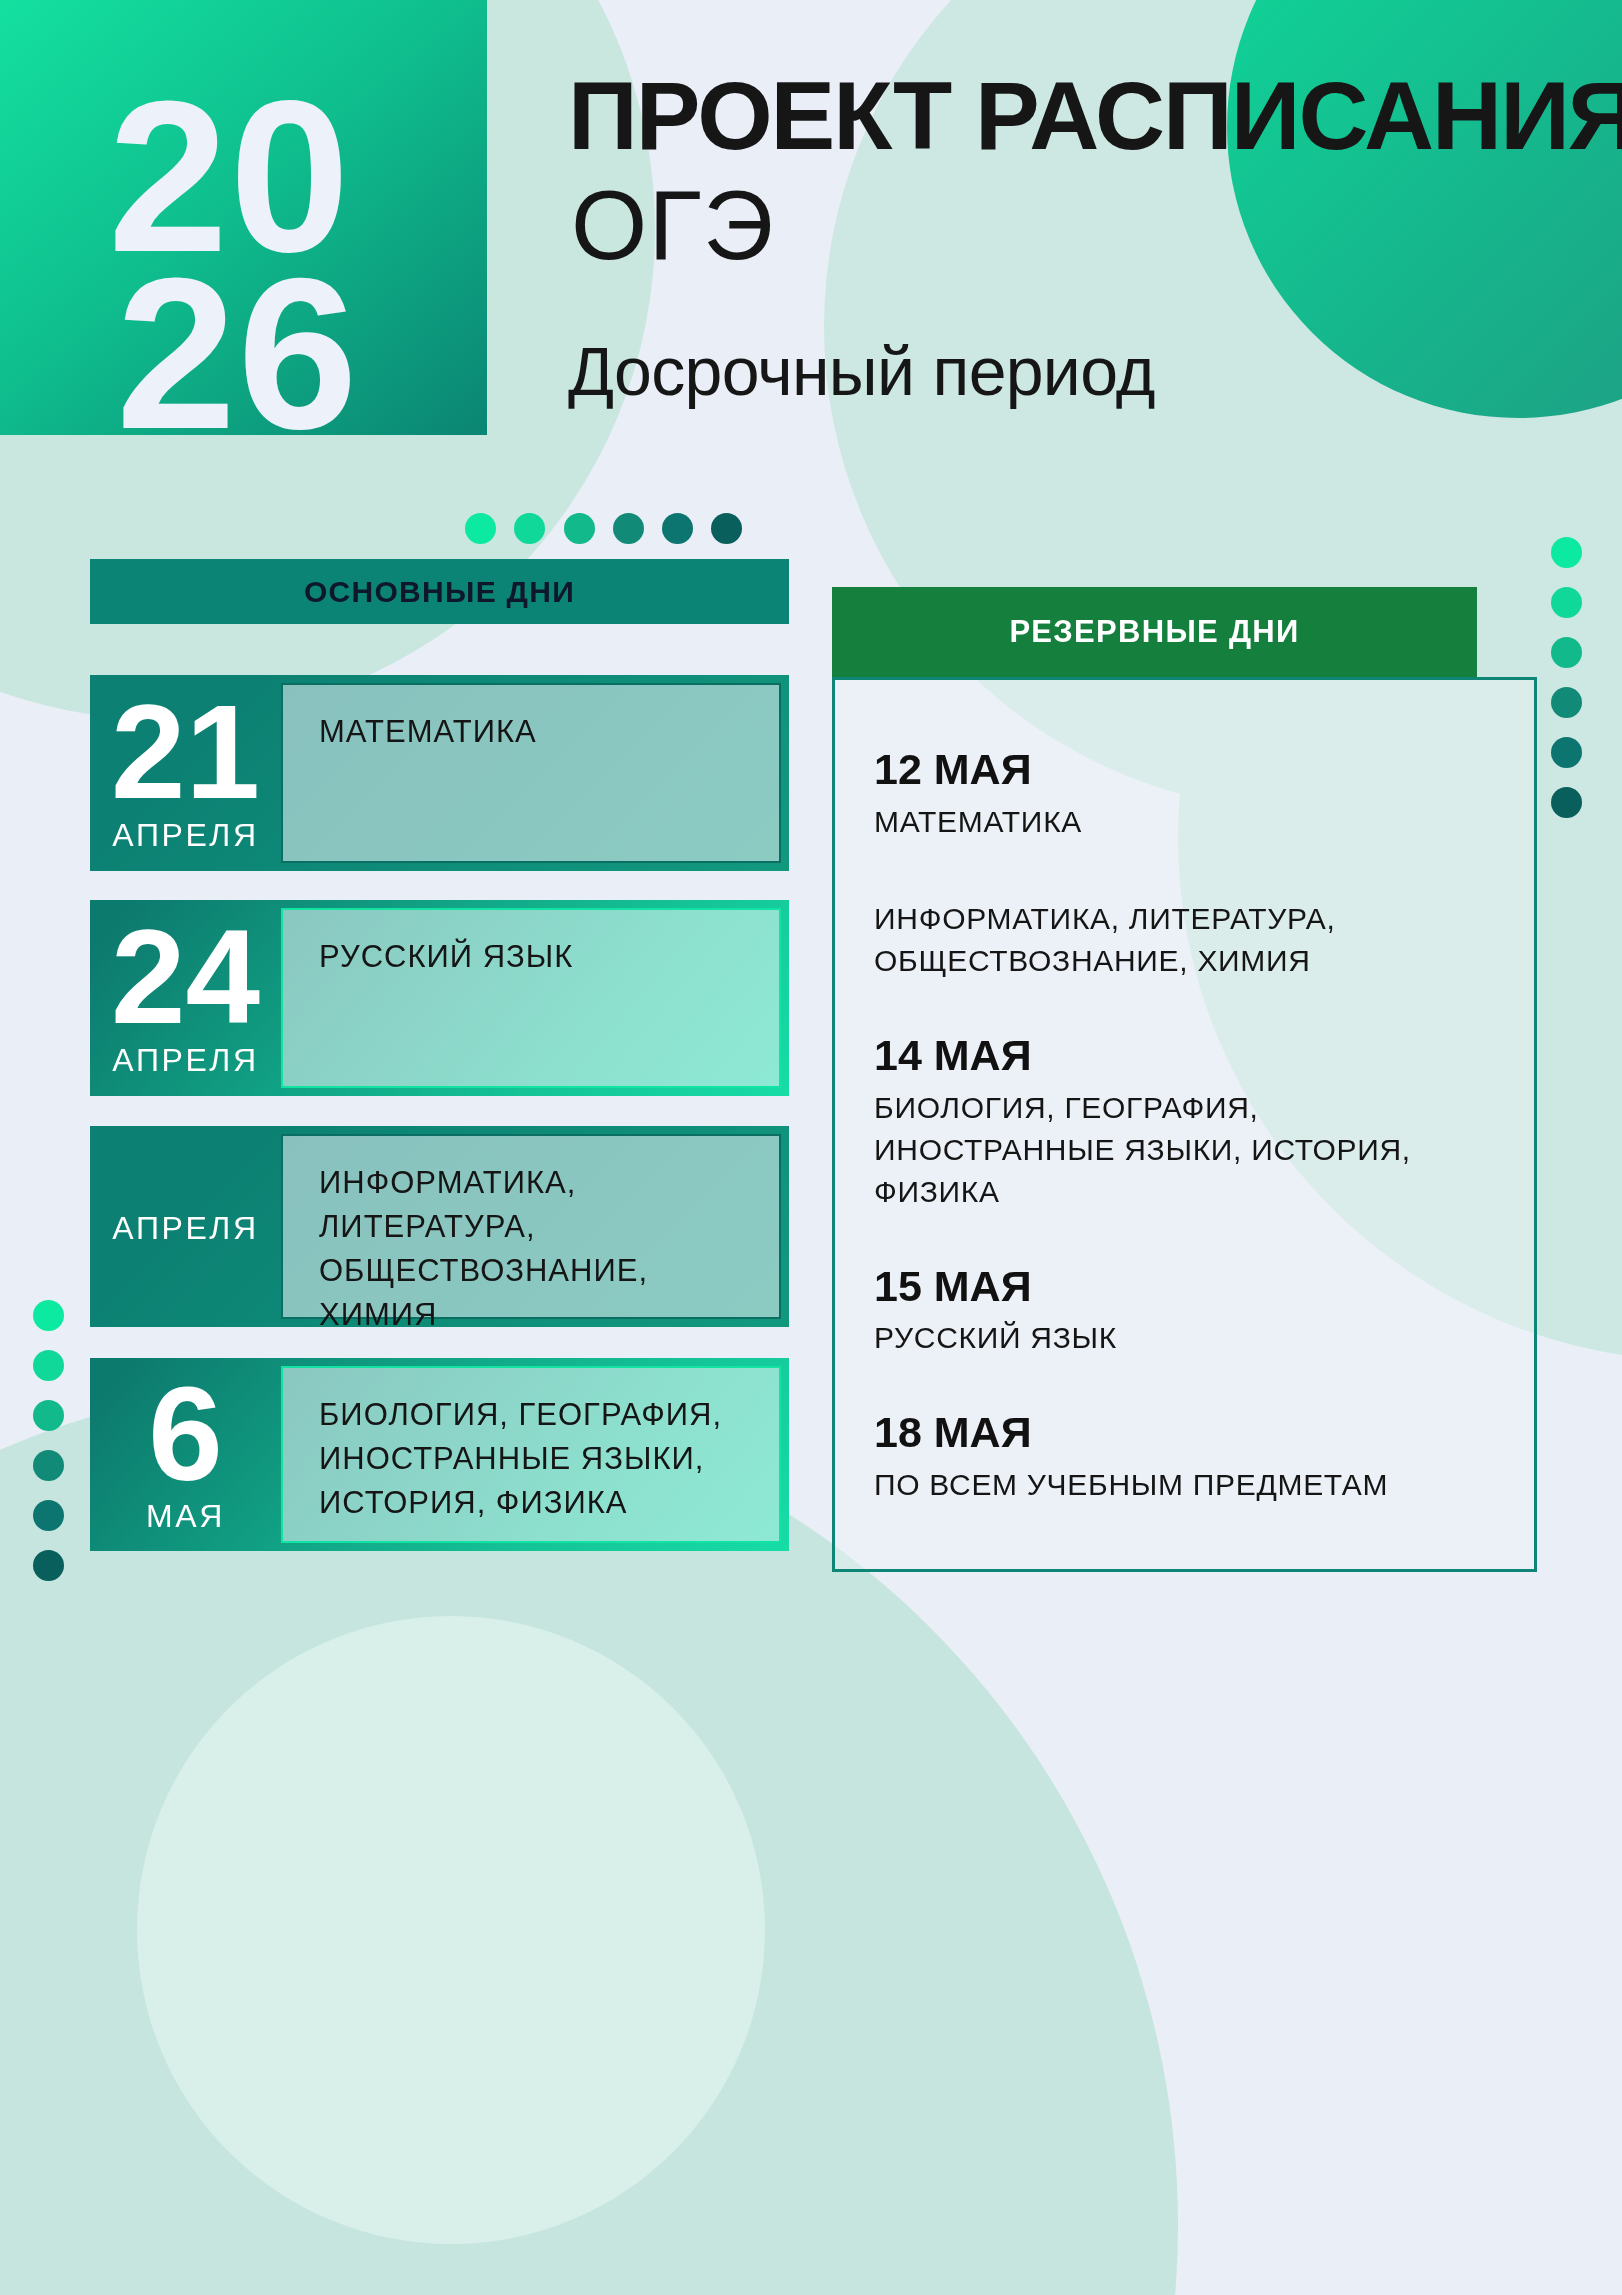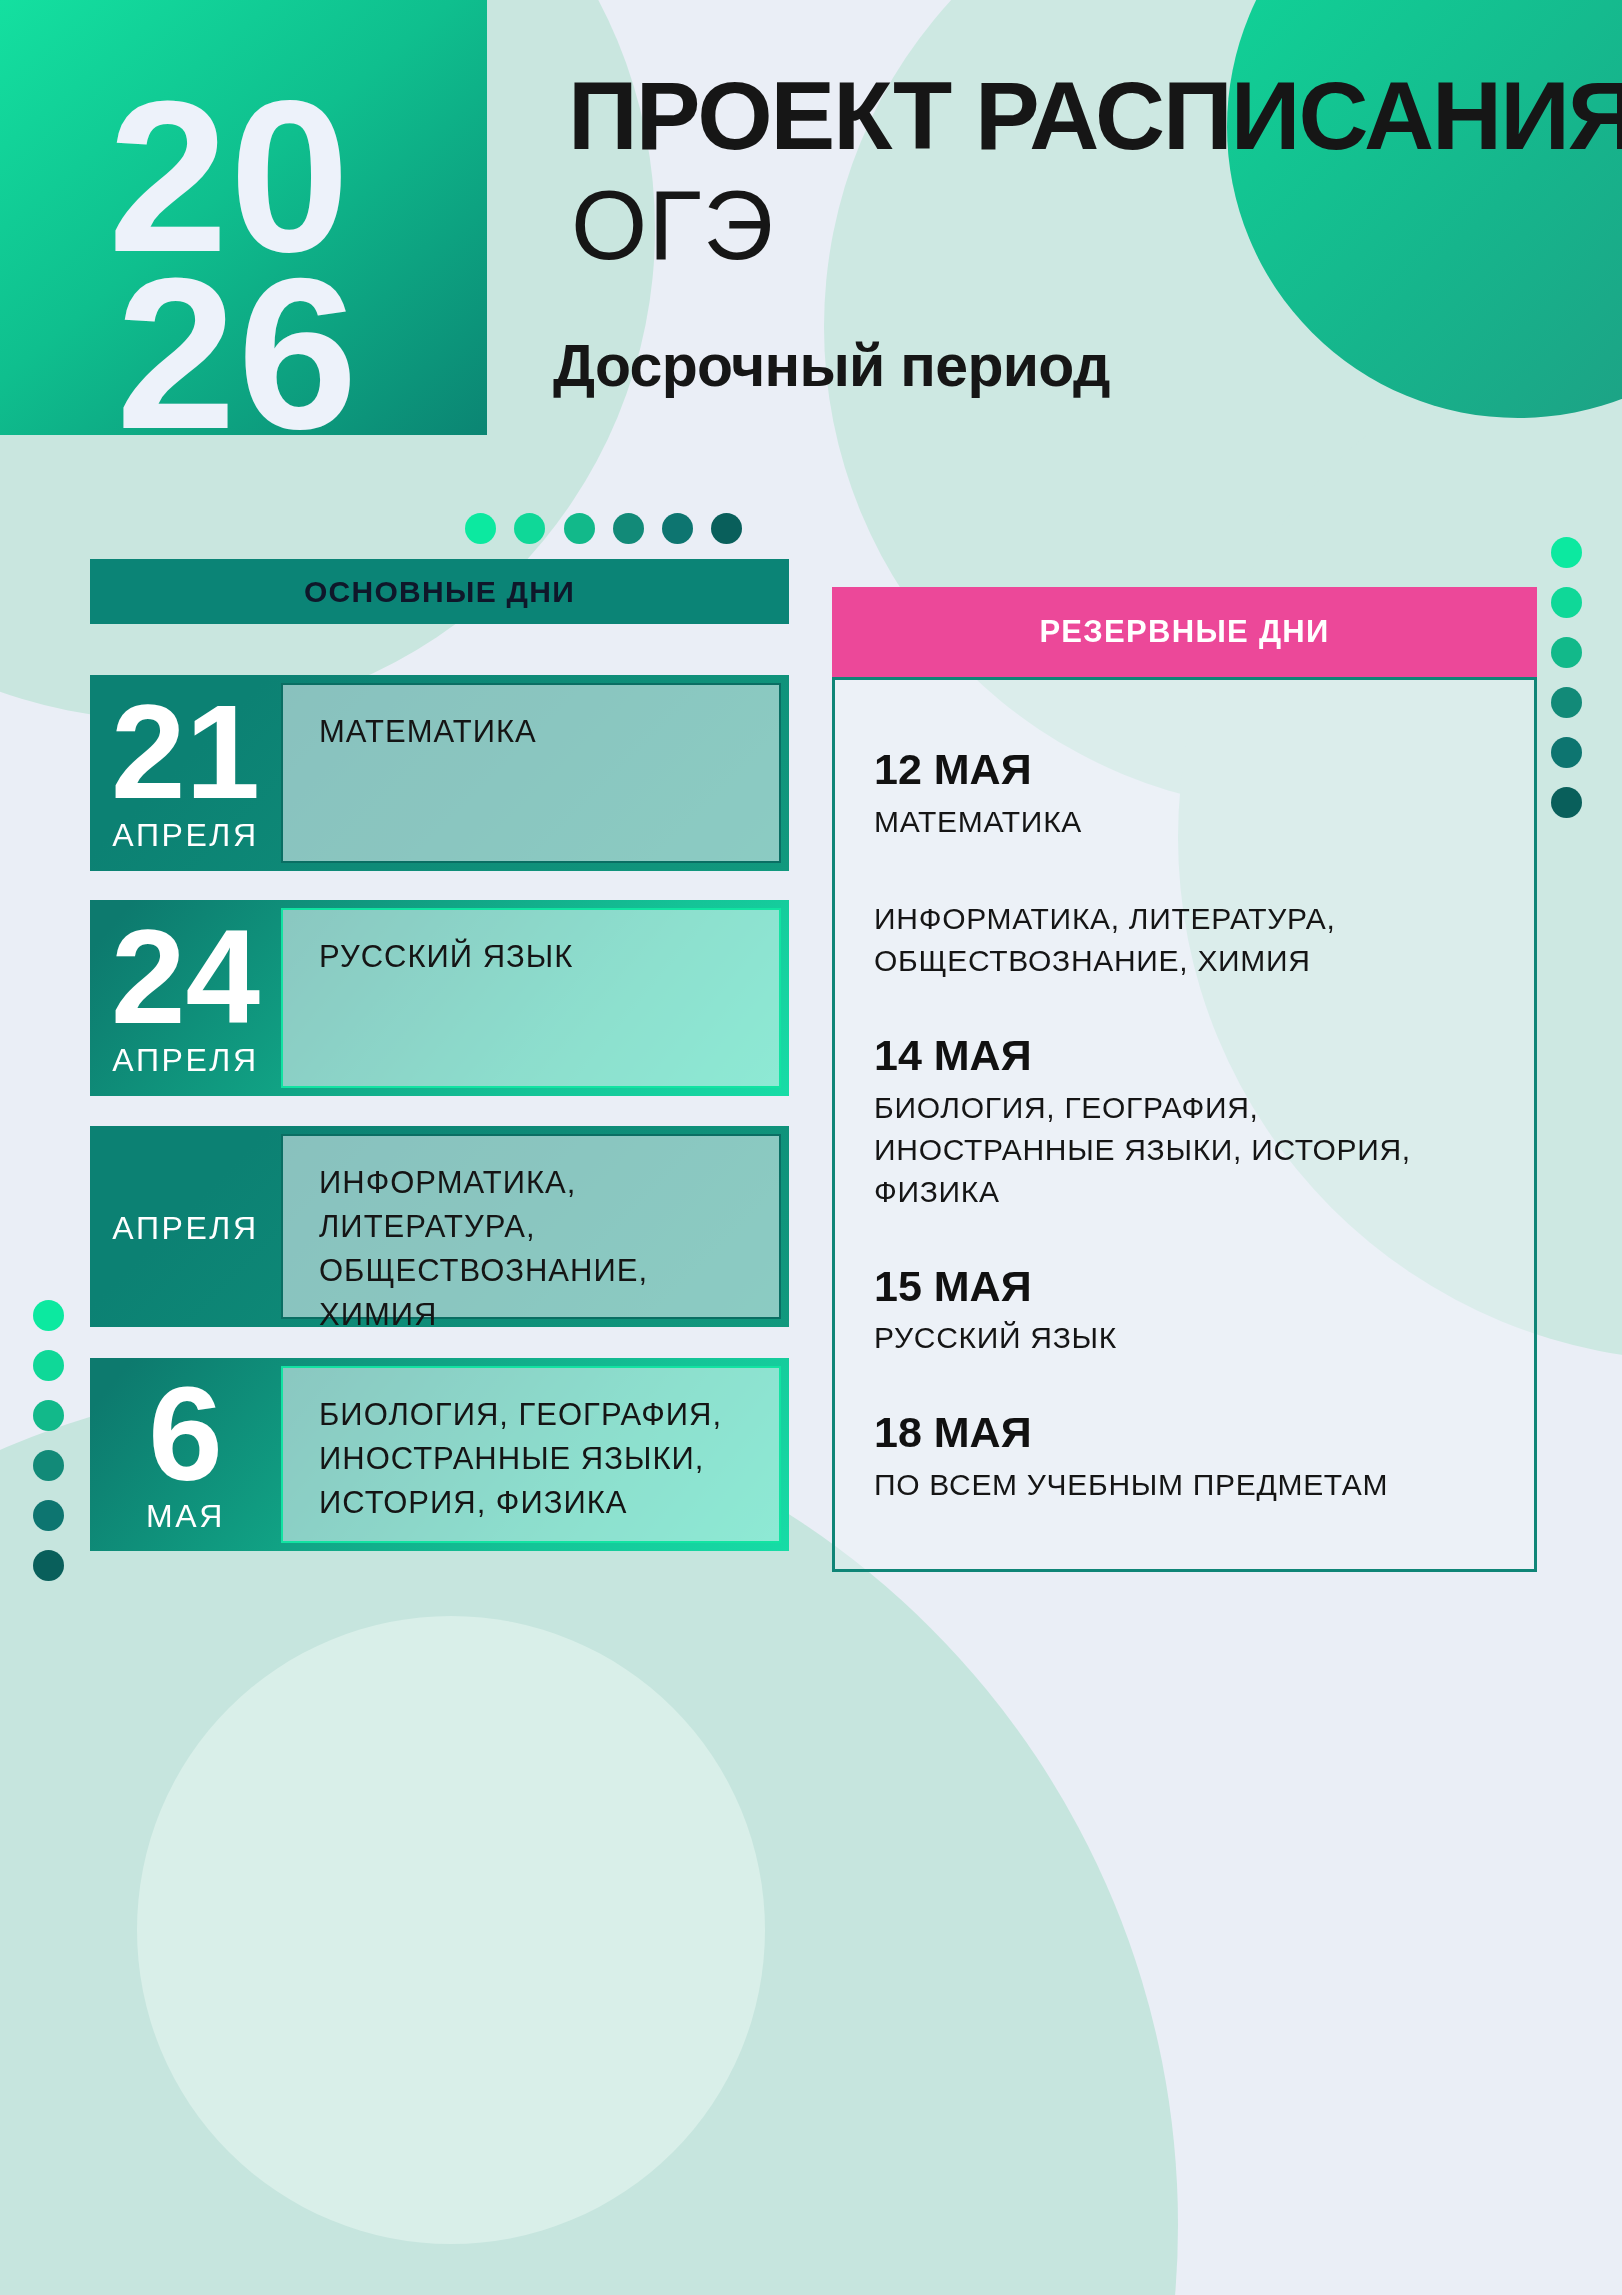--- a/index.html
+++ b/index.html
@@ -25,21 +25,21 @@
     background:linear-gradient(140deg,#14e0a0 0%,#0fbf8e 45%,#0b8573 100%);
     color:#edf2fa;
   }
   .year-line{font-size:216px;font-weight:800;line-height:0.82;letter-spacing:1.3px;}
   .year-top{margin:88px 0 0 108px;}
   .year-bottom{margin:0 0 0 116px;}
 
   
   .main-title{position:absolute;left:568px;top:60px;font-size:97px;font-weight:900;letter-spacing:-2px;white-space:nowrap;}
   .sub-title{position:absolute;left:571px;top:169px;font-size:98px;font-weight:400;letter-spacing:1.3px;}
-  .period-title{position:absolute;left:553px;top:332px;font-size:59px;font-weight:700;letter-spacing:-0.7px;white-space:nowrap;}
+  .period-title{position:absolute;left:568px;top:332px;font-size:68px;font-weight:400;letter-spacing:-0.7px;white-space:nowrap;}
 
   
   .dot{width:31px;height:31px;border-radius:50%;}
   .dots-row{position:absolute;left:465px;top:513px;display:flex;gap:18.3px;}
   .dots-col{position:absolute;display:flex;flex-direction:column;gap:19px;}
   .dots-col.right{left:1551px;top:537px;}
   .dots-col.left{left:33px;top:1300px;}
 
   
   .section-header{
@@ -66,22 +66,22 @@
   .subject-box{
     position:absolute;left:191px;top:7.9px;right:7.9px;bottom:7.9px;
     background:rgba(241,245,252,0.55);
     padding:25px 13px 0 36px;box-sizing:border-box;
   }
   .accent-dark .subject-box{border:2px solid #0a6e63;}
   .accent-bright .subject-box{border:2px solid #12e3a2;}
   .subject-text{font-size:31px;font-weight:400;letter-spacing:1px;line-height:1.42;white-space:pre-line;color:#151515;}
 
   
-  .hdr-reserve{left:832px;top:587px;width:705px;height:90px;position:absolute;
-    background:#ec4899;color:#fff;display:flex;align-items:center;justify-content:center;
+  .hdr-reserve{left:832px;top:587px;width:645px;height:90px;position:absolute;
+    background:#15803d;color:#fff;display:flex;align-items:center;justify-content:center;
     font-size:31px;font-weight:700;letter-spacing:1.3px;}
   .reserve-box{
     position:absolute;left:832px;top:677px;width:705px;height:895px;
     border:3.9px solid #0f8577;box-sizing:border-box;
     background:rgba(240,244,251,0.40);
     display:flex;flex-direction:column;gap:49px;
     padding:65px 26px 0 39px;
   }
   .reserve-date{font-size:43px;font-weight:800;letter-spacing:0;color:#111;}
   .reserve-subjects{font-size:30px;font-weight:400;letter-spacing:0.7px;line-height:1.4;margin-top:6.5px;white-space:pre-line;color:#151515;}

